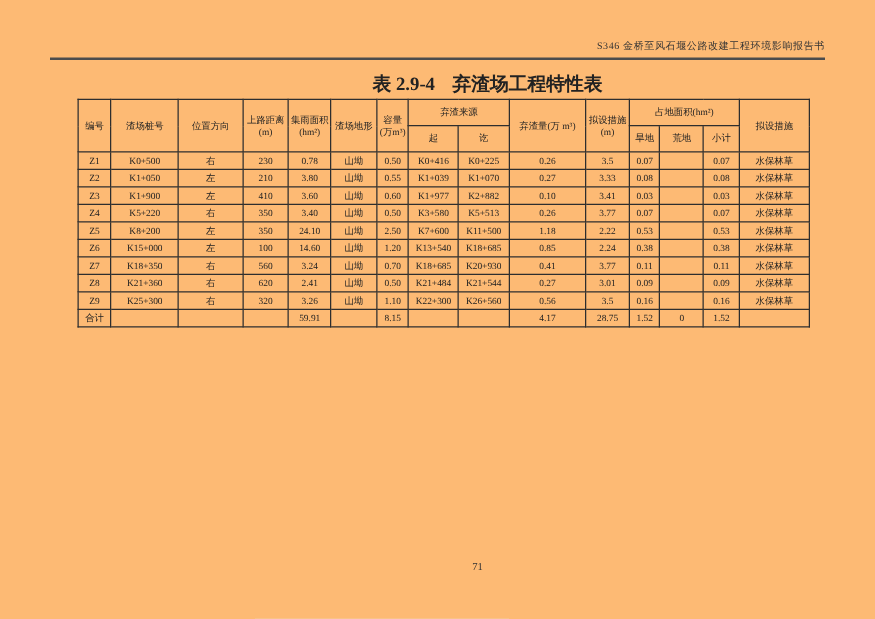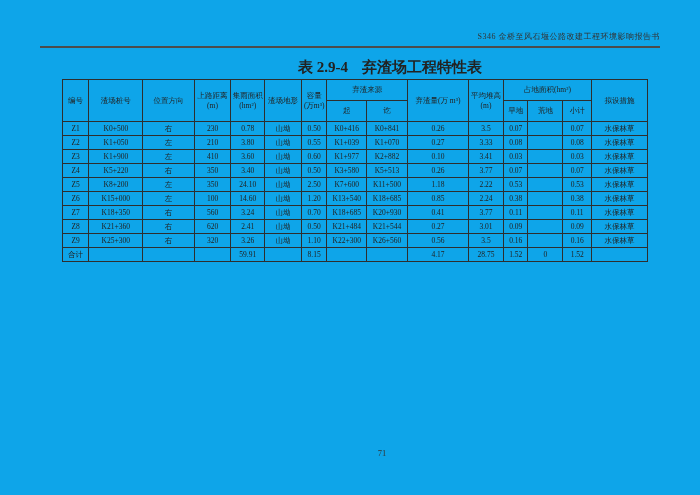--- a/index.html
+++ b/index.html
@@ -5,21 +5,21 @@
   html,body{margin:0;padding:0;}
   body{
     width:700px;height:495px;
     background:#e8e8e8;
     font-family:"Liberation Serif","DejaVu Serif",serif;
     color:#1f1f1f;
   }
   .page{
     position:relative;
     width:700px;height:495px;
-    background:#0ea5e9;
+    background:#fdba74;
     overflow:hidden;
   }
   .doc-header{
     position:absolute;
     top:31px;left:40px;right:40px;
     text-align:right;
     font-size:8px;
     letter-spacing:0.5px;
     color:#333;
     padding-bottom:4px;
@@ -124,21 +124,21 @@
       <tr>
         <th rowspan="2">编号</th>
         <th rowspan="2">渣场桩号</th>
         <th rowspan="2">位置方向</th>
         <th rowspan="2">上路距离(m)</th>
         <th rowspan="2">集雨面积(hm²)</th>
         <th rowspan="2">渣场地形</th>
         <th rowspan="2">容量(万m³)</th>
         <th colspan="2">弃渣来源</th>
         <th rowspan="2">弃渣量(万 m³)</th>
-        <th rowspan="2">平均堆高(m)</th>
+        <th rowspan="2">拟设措施(m)</th>
         <th colspan="3">占地面积(hm²)</th>
         <th rowspan="2">拟设措施</th>
       </tr>
       <tr>
         <th>起</th>
         <th>讫</th>
         <th>旱地</th>
         <th>荒地</th>
         <th>小计</th>
       </tr>
@@ -146,21 +146,21 @@
     <tbody>
         <tr>
           <td>Z1</td>
           <td>K0+500</td>
           <td>右</td>
           <td>230</td>
           <td>0.78</td>
           <td>山坳</td>
           <td>0.50</td>
           <td>K0+416</td>
-          <td>K0+841</td>
+          <td>K0+225</td>
           <td>0.26</td>
           <td>3.5</td>
           <td>0.07</td>
           <td></td>
           <td>0.07</td>
           <td>水保林草</td>
         </tr>
         <tr>
           <td>Z2</td>
           <td>K1+050</td>

